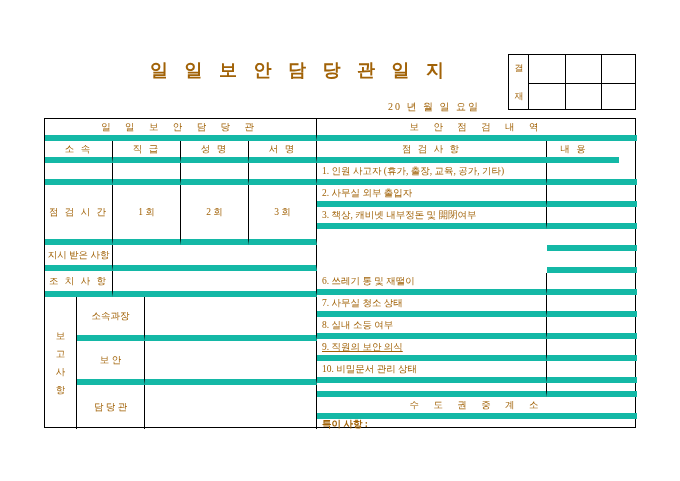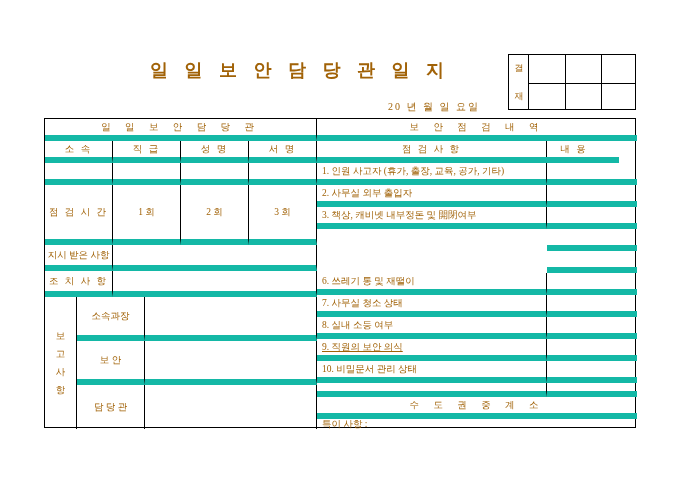--- a/index.html
+++ b/index.html
@@ -208,16 +208,16 @@
     <div class="cell bb" style="left:502px;top:220px;width:90px;height:22px;"></div>
 
     <div class="cell lft bb br" style="left:272px;top:242px;width:230px;height:22px;">10. 비밀문서 관리 상태</div>
     <div class="cell bb" style="left:502px;top:242px;width:90px;height:22px;"></div>
 
     <div class="cell bb br" style="left:272px;top:264px;width:230px;height:14px;"></div>
     <div class="cell bb" style="left:502px;top:264px;width:90px;height:14px;"></div>
 
     <div class="cell ctr bb sp6" style="left:272px;top:278px;width:320px;height:22px;">수     도     권     중     계     소</div>
 
-    <div class="cell lft" style="left:272px;top:300px;width:320px;height:10px;">특이 사항 :</div>
+    <div class="cell lft" style="left:272px;top:300px;width:320px;height:10px;font-weight:bold;">특이 사항 :</div>
 
   </div>
 </div>
 
 </body></html>

